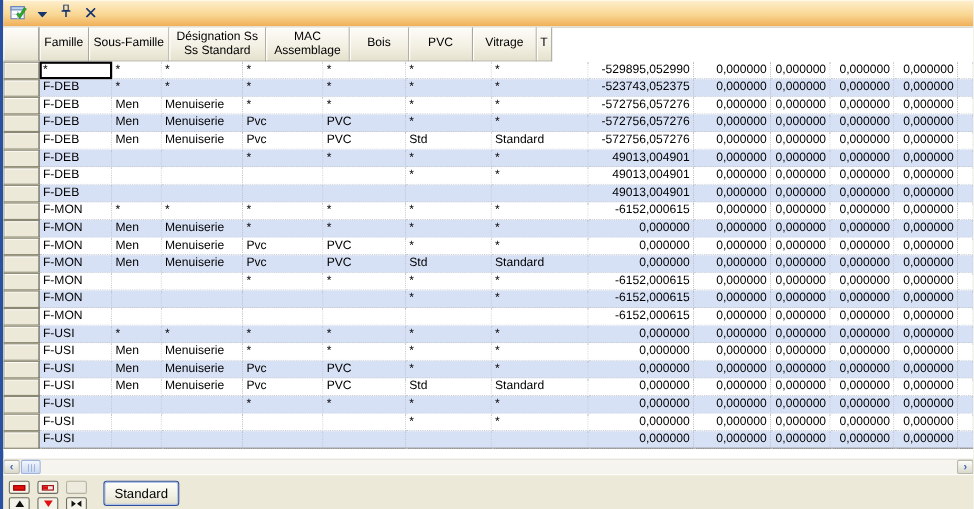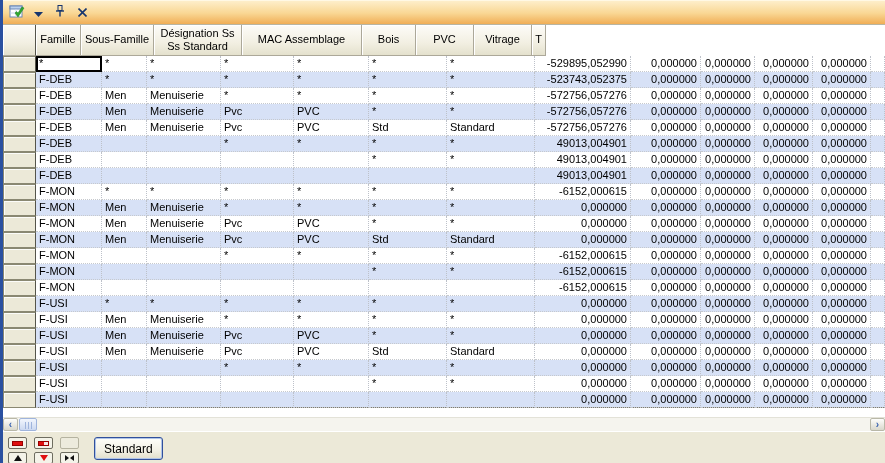--- a/index.html
+++ b/index.html
@@ -116,21 +116,21 @@
         </span>
     </span>
   </div>
 
   <div class="grid">
     <div class="grid-header" id="grid-header">
         <div class="hcell corner" style="width: 33px;"></div>
         <div class="hcell" style="width: 45px;">Famille</div>
         <div class="hcell" style="width: 73px;">Sous-Famille</div>
         <div class="hcell" style="width: 88px;">Désignation Ss Ss Standard</div>
-        <div class="hcell" style="width: 120px;">MAC Assemblage</div>
+        <div class="hcell" style="width: 76px;">MAC Assemblage</div>
         <div class="hcell" style="width: 54px;">Bois</div>
         <div class="hcell" style="width: 58px;">PVC</div>
         <div class="hcell" style="width: 58px;">Vitrage</div>
         <div class="hcell" style="width: 14px;">T</div>
       </div>
     <div class="grid-body" id="grid-body">
         <div class="grid-row">
           <div class="selcell" style="width: 33px;"></div>
           <div class="cell selected" style="width: 66px;">*</div>
           <div class="cell" style="width: 45px;">*</div>

